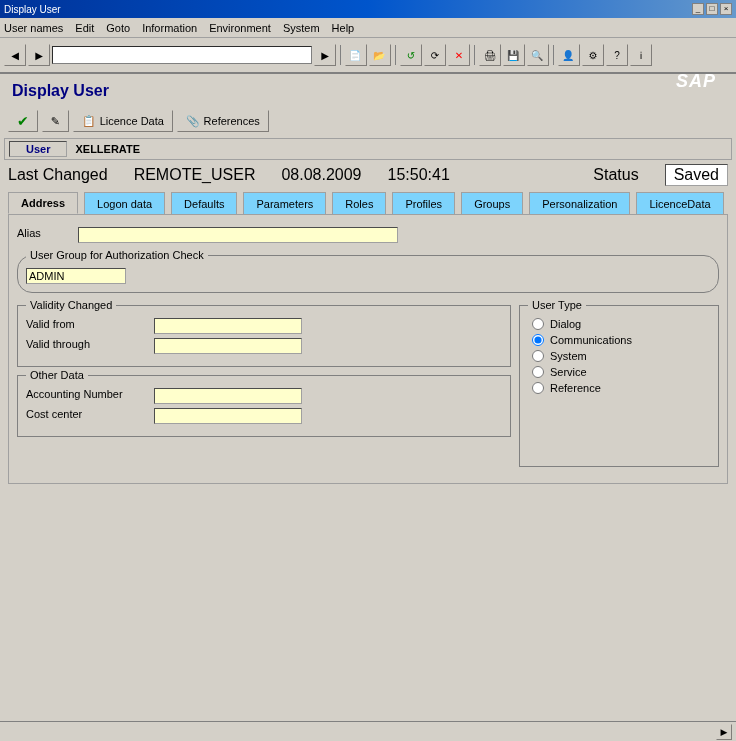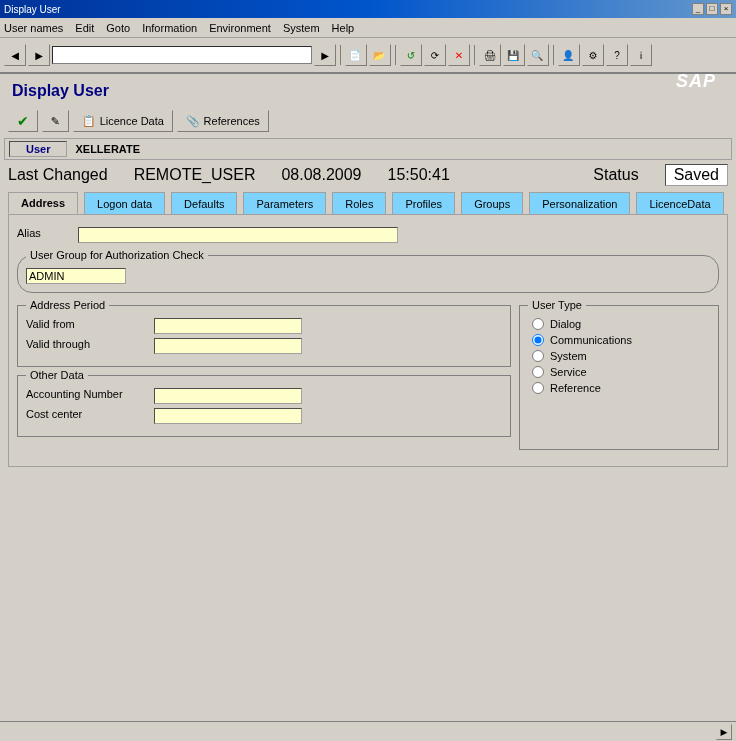--- a/index.html
+++ b/index.html
@@ -474,21 +474,21 @@
       <div class="group-box-content">
         <input type="text" style="width: 100px; height: 16px; background: rgb(255, 255, 204); border: 1px inset rgb(160, 160, 160); font-size: 11px; padding: 0px 2px;" value="ADMIN">
       </div>
     </div>
 
     <div class="two-col">
 
       <div class="col-left">
 
         <div class="group-box" style="margin-bottom:8px;">
-          <span class="group-box-title">Address Period</span>
+          <span class="group-box-title">Validity Changed</span>
           <div class="group-box-content">
             <div class="form-row">
               <span class="form-label">Valid from</span>
               <input class="form-input form-input-medium" value="" style="">
             </div>
             <div class="form-row">
               <span class="form-label">Valid through</span>
               <input class="form-input form-input-medium" value="" style="">
             </div>
           </div>
@@ -504,21 +504,21 @@
             <div class="form-row">
               <span class="form-label">Cost center</span>
               <input class="form-input" style="min-width: 80px;" value="">
             </div>
           </div>
         </div>
 
       </div>
 
       <div class="col-right">
-        <div class="group-box" style="height:145px;">
+        <div class="group-box" style="height:162px;">
           <span class="group-box-title">User Type</span>
           <div class="radio-group">
             <label class="radio-item">
               <input type="radio" name="user-type" class="radio-input" style="">
               <span>Dialog</span>
             </label>
             <label class="radio-item">
               <input type="radio" name="user-type" class="radio-input" checked="" style="">
               <span>Communications</span>
             </label>

